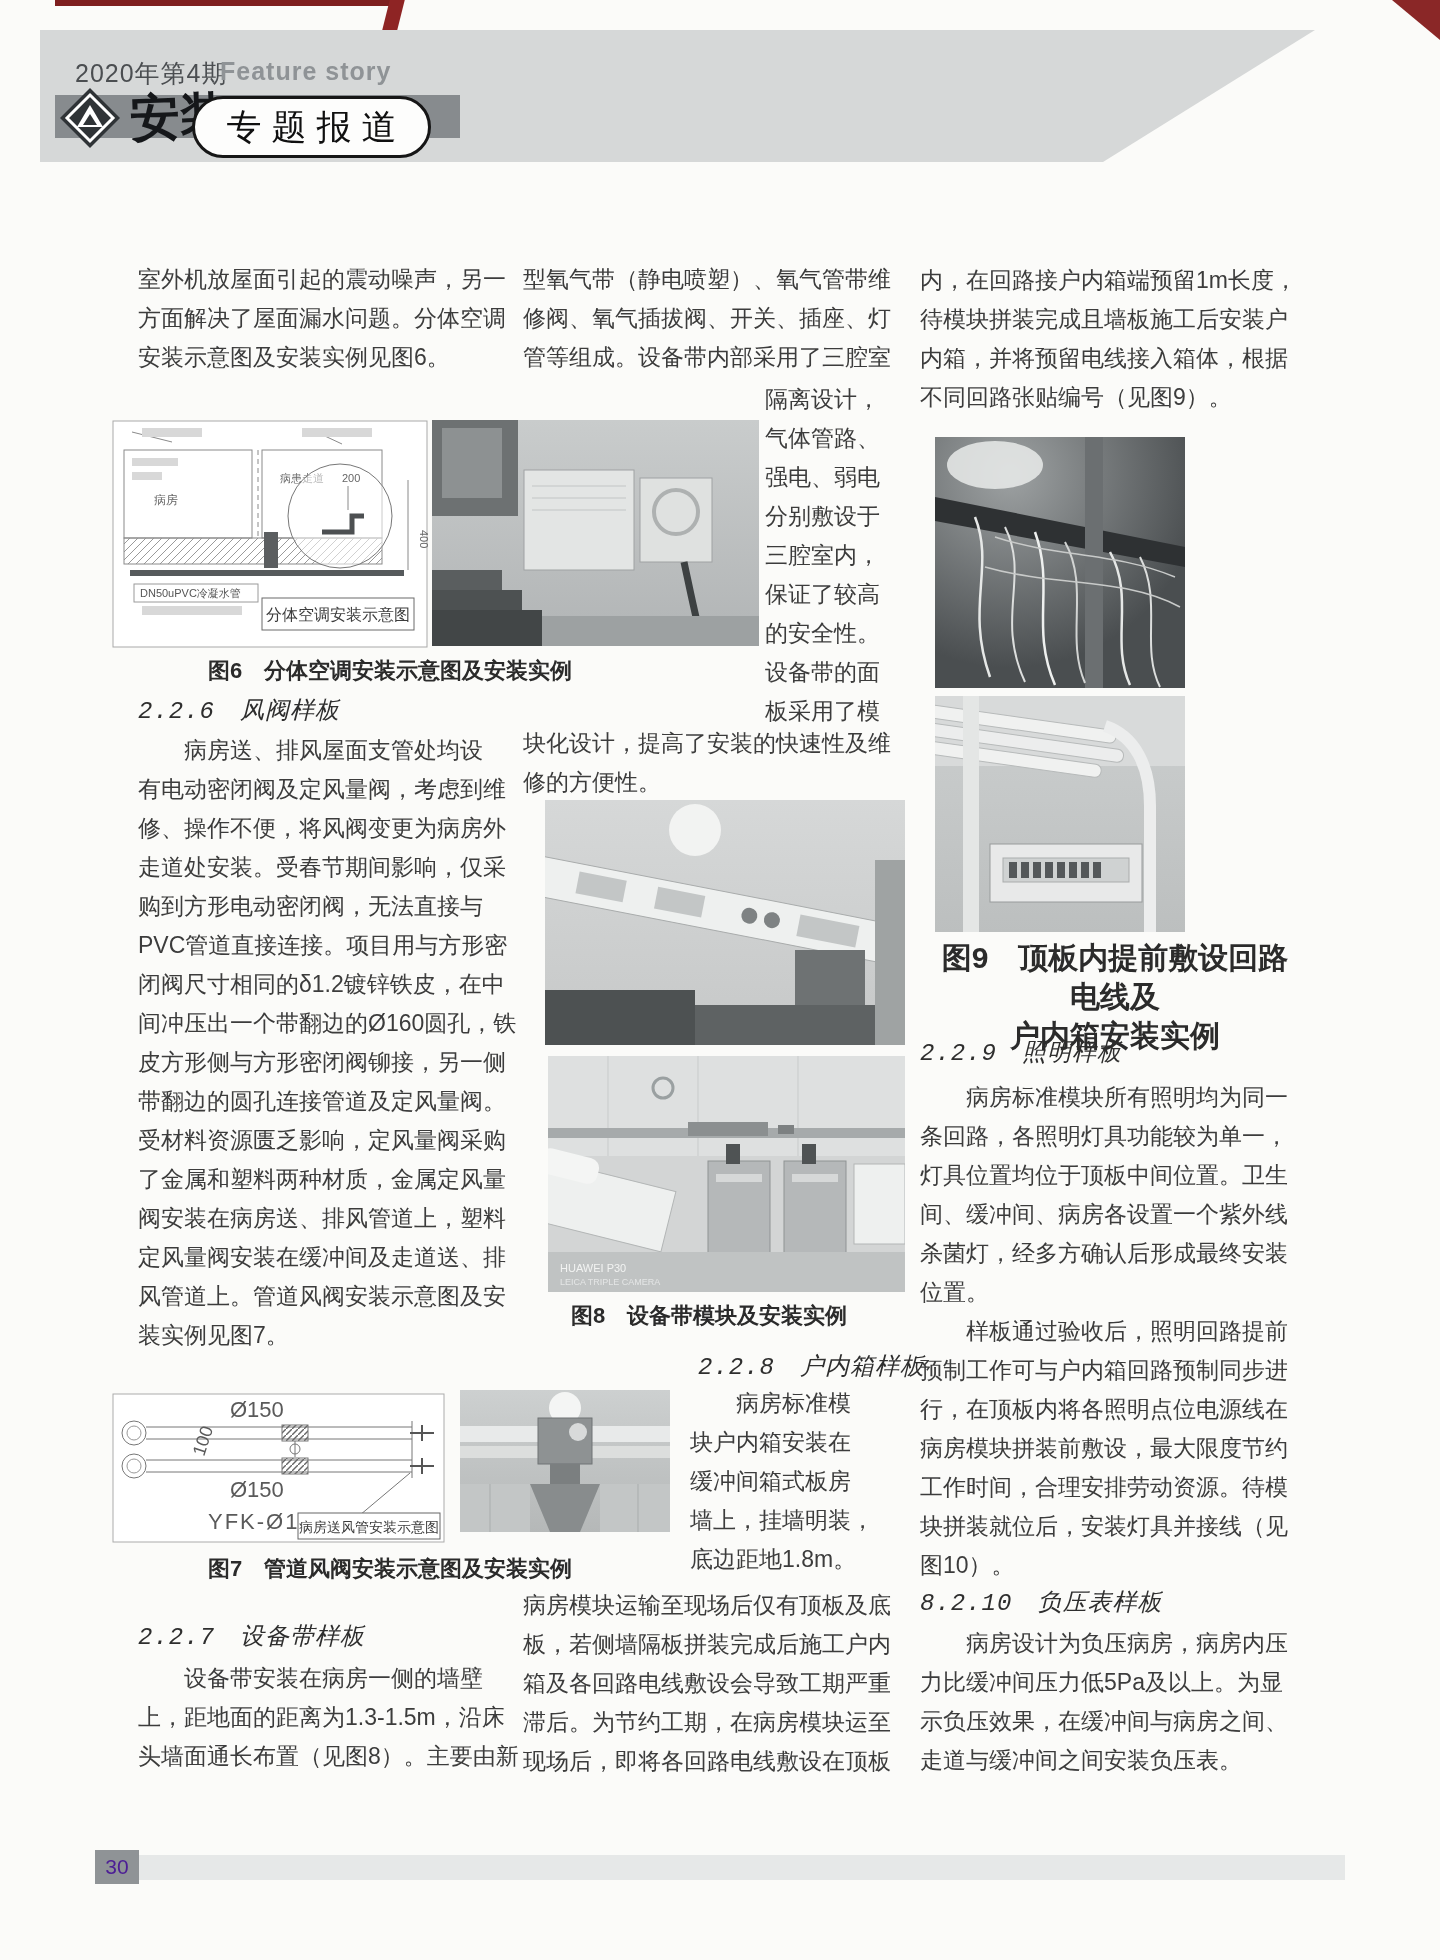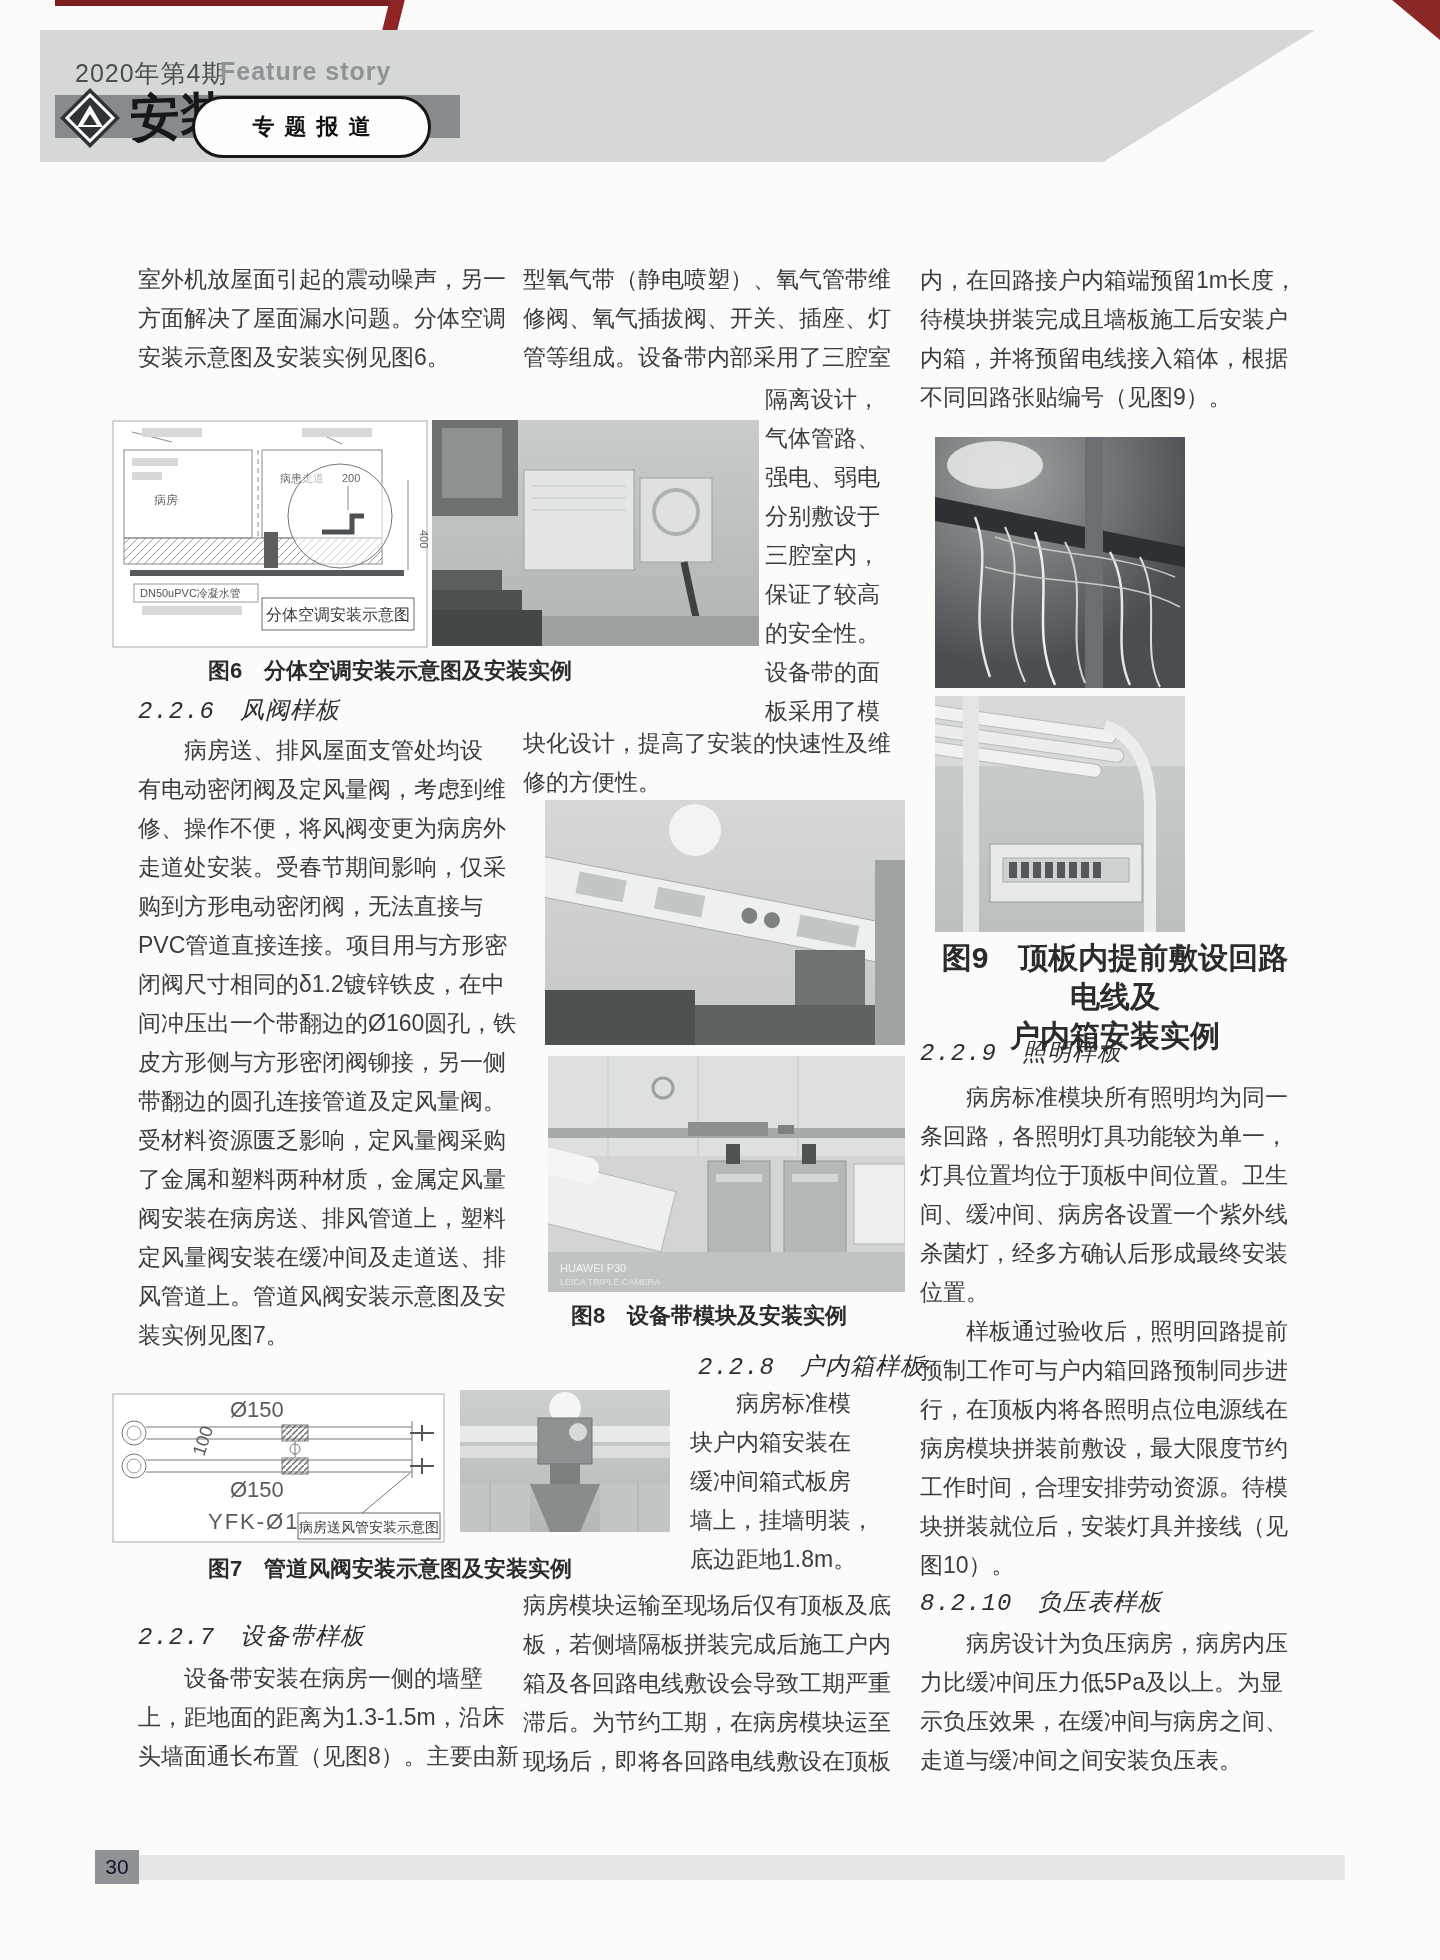--- a/index.html
+++ b/index.html
@@ -9,25 +9,25 @@
   .para .line{height:39px;line-height:39px;white-space:nowrap;font-size:23px;color:#3c3c3c;}
   .narrow .line{font-size:23px;}
   .sec{font-family:Liberation Mono, monospace;font-style:italic;
        font-size:24px;color:#2e2e2e;letter-spacing:1px;white-space:nowrap;}
   .caption{font-size:22px;font-weight:bold;color:#2b2b2b;text-align:center;line-height:38px;white-space:nowrap;}
   .caption2{font-size:30px;font-weight:bold;color:#2b2b2b;text-align:center;line-height:39px;}
   .photo{overflow:hidden;}
   .gray-band{background:#d6d8d8;clip-path:polygon(0 0,100% 0,calc(100% - 212px) 100%,0 100%);}
   .dark-bar{background:#878b8e;}
   .pill{background:#fdfdfc;border:3px solid #161616;border-radius:32px;display:flex;align-items:center;justify-content:center;}
-  .pill span{font-size:22px;letter-spacing:10px;color:#101010;font-weight:700;padding-left:10px;}
+  .pill span{font-size:35px;letter-spacing:10px;color:#101010;font-weight:400;padding-left:10px;}
   .issue{font-size:25px;color:#4b4e51;letter-spacing:1px;}
   .feature{font-size:25px;font-weight:bold;color:#8f9396;letter-spacing:1px;}
   .brand{font-family:"DejaVu Serif","Liberation Serif",serif;font-weight:bold;font-size:50px;color:#15171a;transform:rotate(-2deg);}
-  .footer-box{background:#8f9396;color:#0f172a;font-size:21px;display:flex;align-items:center;justify-content:center;}
+  .footer-box{background:#8f9396;color:#4c1d95;font-size:21px;display:flex;align-items:center;justify-content:center;}
   .footer-bar{background:#e6e8e8;}
   .artifact{background:#7e1f1f;}
   svg text{font-family:"Liberation Sans",sans-serif;}
 </style>
 </head>
 <body>
 
 <div class="page">
 
   <div class="abs artifact" style="left:55px;top:0;width:338px;height:6px;"></div>

